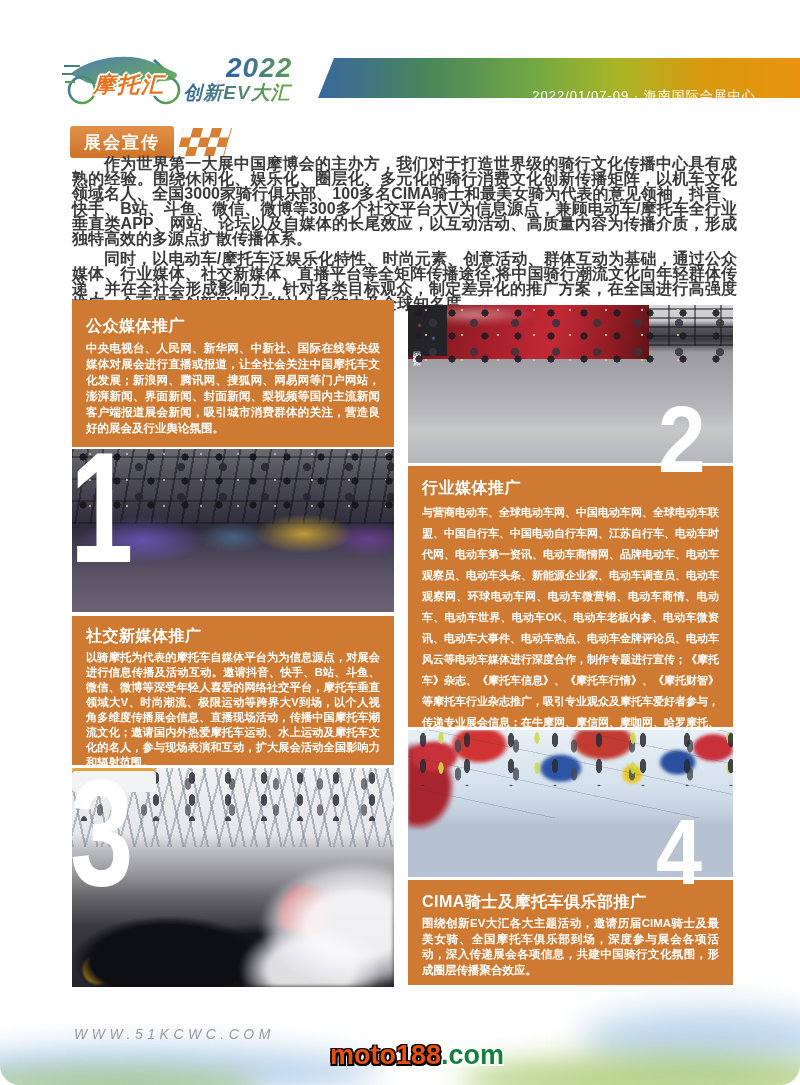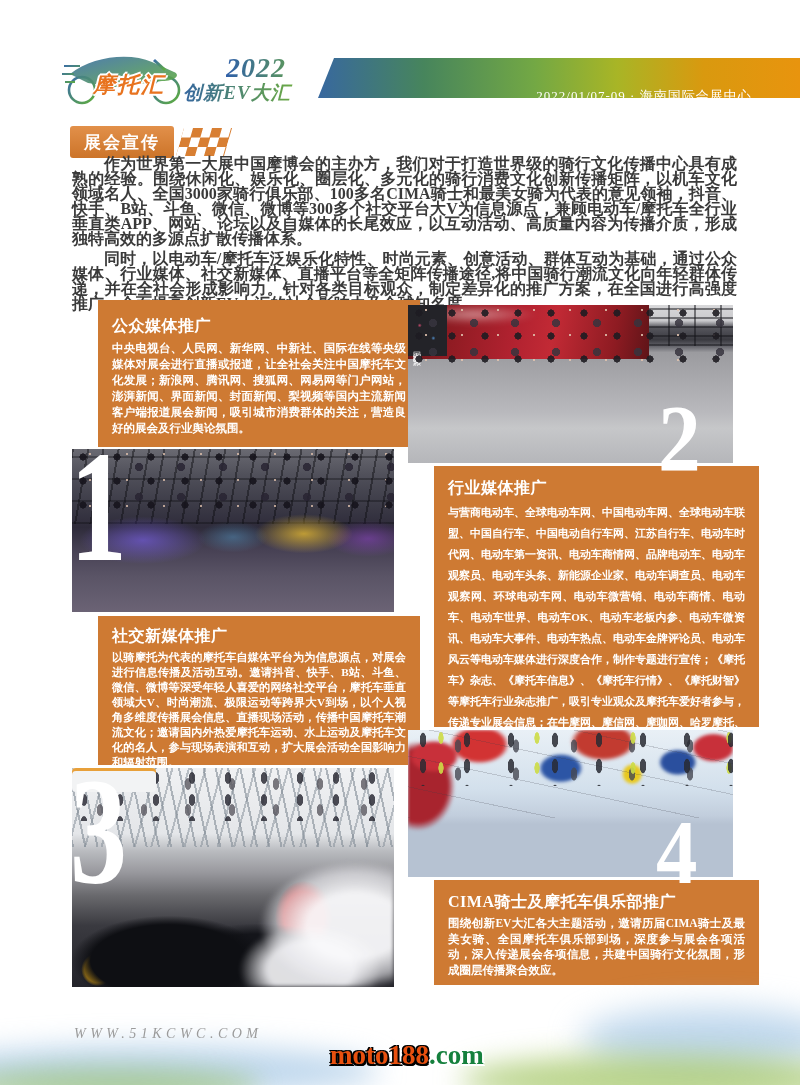--- a/index.html
+++ b/index.html
@@ -1,20 +1,21 @@
 <!DOCTYPE html>
 <html style="--box_orange: #CE7A33; --badge_orange: #D87F33; --text_dark: #3A3A3A; --title_blue: #2F5FA8; --title_green: #6FAF3C; --logo_orange: #E8731F; --url_gray: #9B9B9B; --watermark_orange: #E8500F;"><head>
 <meta charset="utf-8">
 <style>
   html,body { margin:0; padding:0; background:#fff; }
   * { box-sizing:border-box; }
   .page {
     position:relative; width:800px; height:1085px; margin:0 auto;
     background:#fff; overflow:hidden;
-    font-family:Liberation Serif, serif;
+    font-family:Liberation Sans, sans-serif;
+    border-radius:20px;
   }
 
   
   .logo-svg { position:absolute; left:62px; top:44px; }
   .logo-text {
     position:absolute; left:93px; top:70px; font-size:22px; font-weight:900; font-style:italic;
     color:var(--logo_orange); letter-spacing:2px;
     text-shadow:-2px 0 0 #fff,2px 0 0 #fff,0 -2px 0 #fff,0 2px 0 #fff,-1px -1px 0 #fff,1px 1px 0 #fff;
   }
   .title-year {
@@ -51,21 +52,21 @@
   }
 
   
   .intro { position:absolute; left:72px; top:156px; width:665px; color:var(--text_dark); }
   .intro p {
     margin:0 0 5px 0; font-size:16px; line-height:15px; font-weight:700;
     text-align:justify; text-indent:2em;
   }
 
   
-  .obox { position:absolute; background:var(--box_orange); color:#fff; overflow:hidden;margin-left:26px; }
+  .obox { position:absolute; background:var(--box_orange); color:#fff; overflow:hidden; }
   .obox h3 { margin:0 0 3px 0; font-size:16px; font-weight:900; letter-spacing:.5px; }
   .obox p  { margin:0; font-weight:700; text-align:justify; }
   .box1 { left:72px;  top:300px; width:322px; height:147px; padding:16px 14px 8px; }
   .box1 p { font-size:11.5px; line-height:16px; }
   .box2 { left:408px; top:466px; width:325px; height:261px; padding:12px 14px 8px; }
   .box2 p { font-size:11px; line-height:21px; }
   .box3 { left:72px;  top:616px; width:322px; height:149px; padding:10px 14px 8px; }
   .box3 p { font-size:11.2px; line-height:15px; }
   .box4 { left:408px; top:880px; width:325px; height:105px; padding:12px 14px 24px; }
   .box4 p { font-size:11.5px; line-height:15.5px; }

